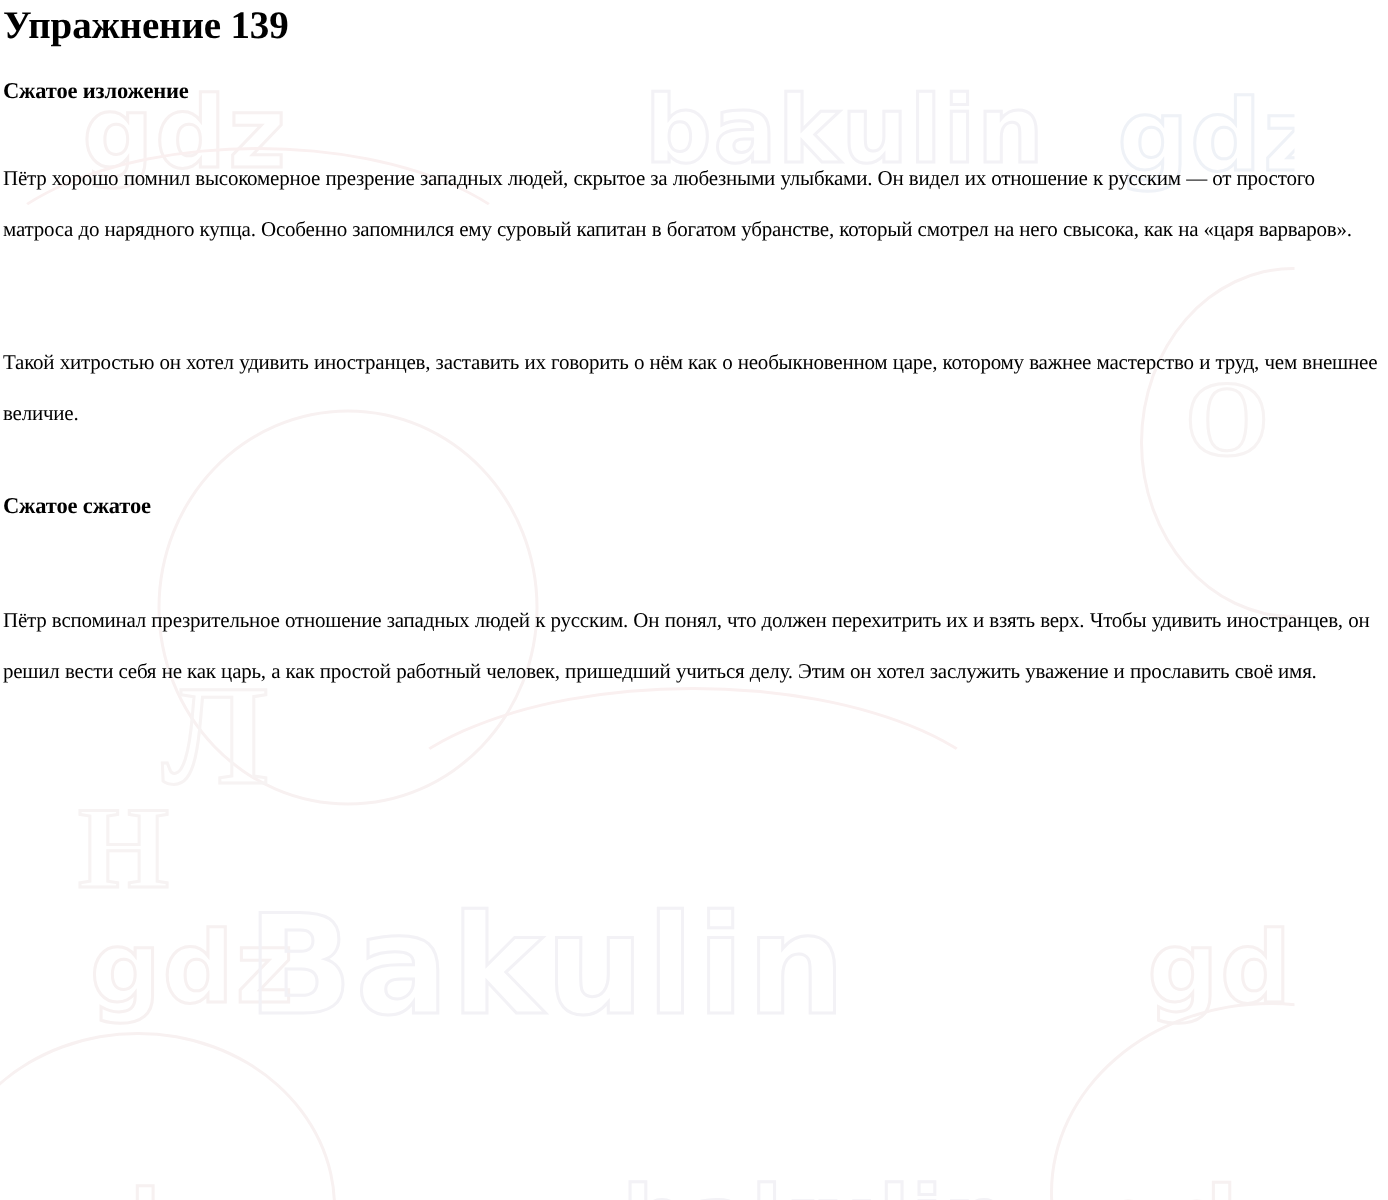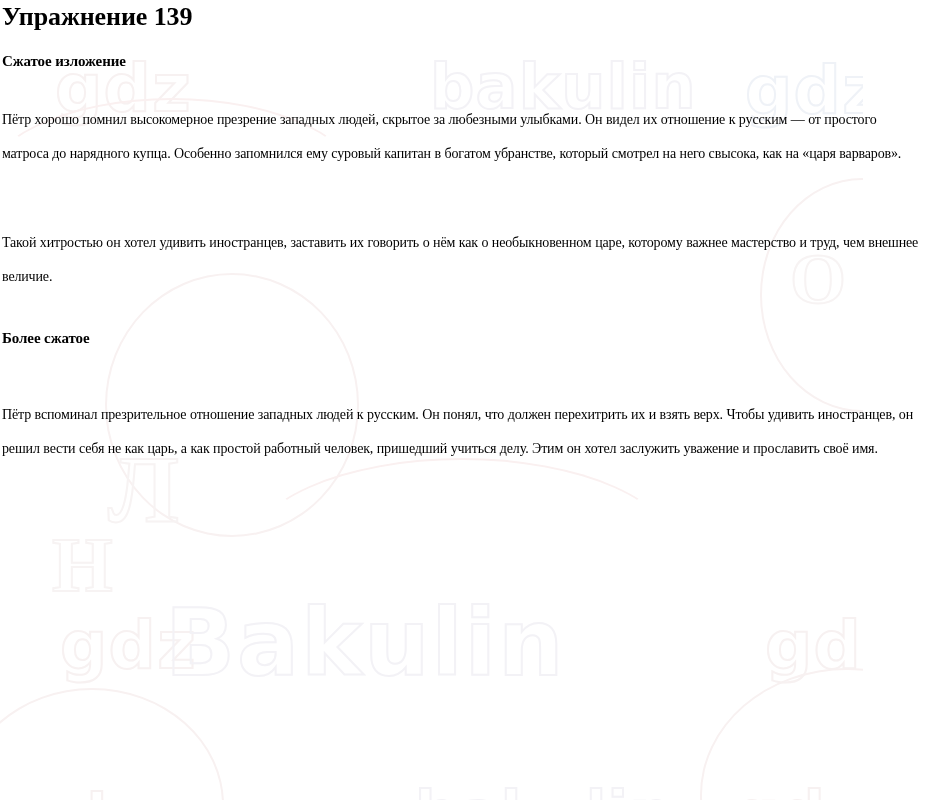--- a/index.html
+++ b/index.html
@@ -149,19 +149,19 @@
 
   <div class="sp-par"></div>
 
 
   <div class="sp-par"></div>
 
   <p class="body-par">Такой хитростью он хотел удивить иностранцев, заставить их говорить о нём как о необыкновенном царе, которому важнее мастерство и труд, чем внешнее величие.</p>
 
   <div class="sp-p-to-h2"></div>
 
-  <h2 class="section-heading">Более сжатое</h2>
+  <h2 class="section-heading">Сжатое сжатое</h2>
 
   <div class="sp-h2-to-p"></div>
 
   <p class="body-par">Пётр вспоминал презрительное отношение западных людей к русским. Он понял, что должен перехитрить их и взять верх. Чтобы удивить иностранцев, он решил вести себя не как царь, а как простой работный человек, пришедший учиться делу. Этим он хотел заслужить уважение и прославить своё имя.</p>
 
 </div>
 
 </body></html>

